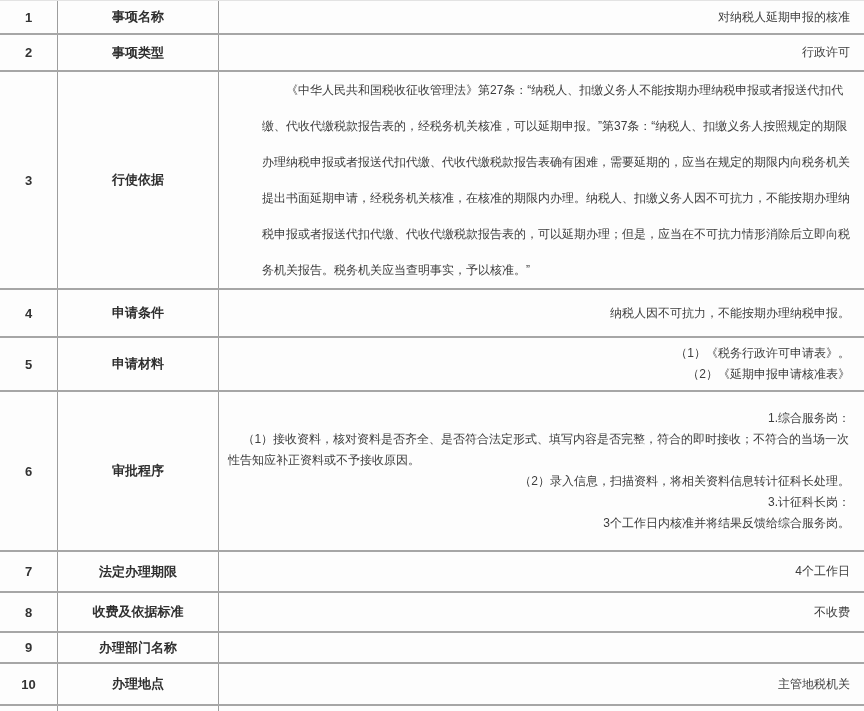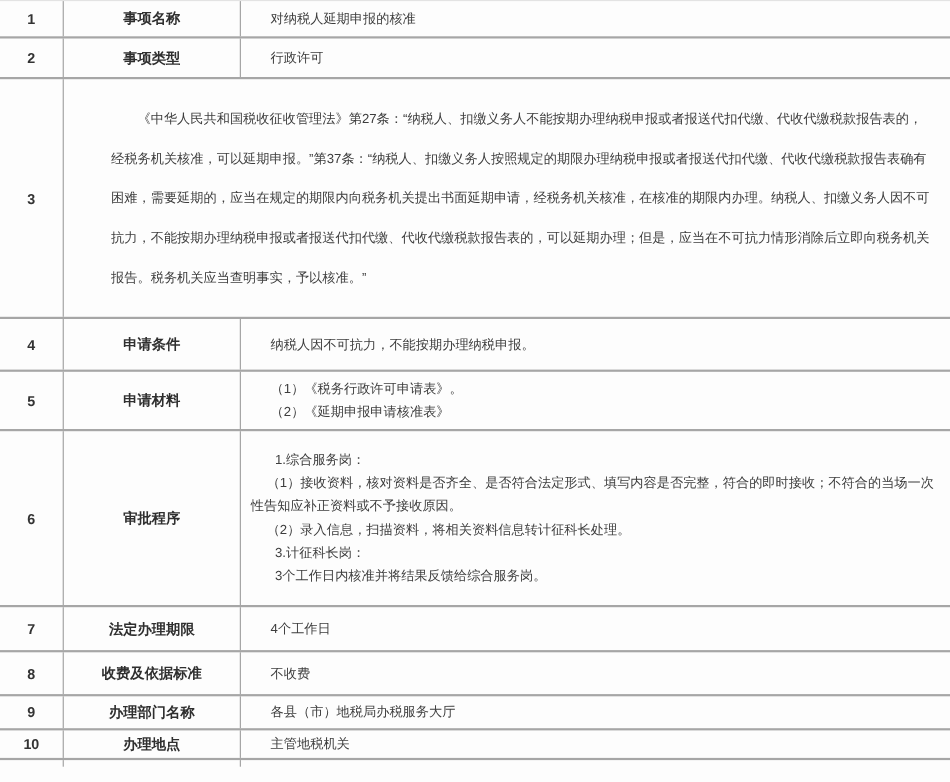--- a/index.html
+++ b/index.html
@@ -11,36 +11,36 @@
   .row{display:flex;align-items:stretch;box-sizing:border-box;border-bottom:2px solid #a6a6a6;}
   .row:nth-child(1){height:34px;}
   .row:nth-child(2){height:37px;}
   .row:nth-child(3){height:218px;}
   .row:nth-child(4){height:48px;}
   .row:nth-child(5){height:54px;}
   .row:nth-child(6){height:160px;}
   .row:nth-child(7){height:41px;}
   .row:nth-child(8){height:40px;}
   .row:nth-child(9){height:31px;}
-  .row:nth-child(10){height:27px;}
+  .row:nth-child(10){height:42px;}
   .row.partial{height:6px;border-bottom:none;}
   .cell-num{
     width:58px;flex:0 0 58px;border-right:1px solid #9d9d9d;
     display:flex;align-items:center;justify-content:center;
     font-weight:bold;font-size:13px;color:#333;box-sizing:border-box;
   }
   .cell-label{
     width:161px;flex:0 0 161px;border-right:1px solid #9d9d9d;
     display:flex;align-items:center;justify-content:center;
     font-weight:bold;font-size:13px;color:#2f2f2f;box-sizing:border-box;
     text-align:center;padding:0 4px;
   }
   .cell-content{
     flex:1;display:flex;flex-direction:column;justify-content:center;
-    padding:3px 14px 3px 9px;font-size:12px;box-sizing:border-box;overflow:hidden;
+    padding:3px 14px 3px 9px;font-size:12px;box-sizing:border-box;overflow:hidden;align-items:flex-end;
   }
   .cell-content p{margin:0;line-height:21px;text-indent:1.5em;color:#3d3d3d;}
   .row.law .cell-content p{line-height:36px;text-indent:2em;margin-left:34px;}
   .cell-content p.ind-a{text-indent:0.5em;margin-left:16px;}
   .cell-content p.ind-b{text-indent:1.2em;}
 </style>
 </head>
 <body>
 
 <div class="doc-table" id="table-root">
@@ -55,20 +55,21 @@
   <div class="row">
     <div class="cell-num">2</div>
     <div class="cell-label">事项类型</div>
     <div class="cell-content">
         <p>行政许可</p>
       </div>
   </div>
 
   <div class="row law">
     <div class="cell-num">3</div>
+    <div class="cell-label">行使依据</div>
     <div class="cell-content">
         <p>《中华人民共和国税收征收管理法》第27条：“纳税人、扣缴义务人不能按期办理纳税申报或者报送代扣代缴、代收代缴税款报告表的，经税务机关核准，可以延期申报。”第37条：“纳税人、扣缴义务人按照规定的期限办理纳税申报或者报送代扣代缴、代收代缴税款报告表确有困难，需要延期的，应当在规定的期限内向税务机关提出书面延期申请，经税务机关核准，在核准的期限内办理。纳税人、扣缴义务人因不可抗力，不能按期办理纳税申报或者报送代扣代缴、代收代缴税款报告表的，可以延期办理；但是，应当在不可抗力情形消除后立即向税务机关报告。税务机关应当查明事实，予以核准。”</p>
       </div>
   </div>
 
   <div class="row">
     <div class="cell-num">4</div>
     <div class="cell-label">申请条件</div>
     <div class="cell-content">
         <p>纳税人因不可抗力，不能按期办理纳税申报。</p>
@@ -108,23 +109,20 @@
     <div class="cell-num">8</div>
     <div class="cell-label">收费及依据标准</div>
     <div class="cell-content">
         <p>不收费</p>
       </div>
   </div>
 
   <div class="row">
     <div class="cell-num">9</div>
     <div class="cell-label">办理部门名称</div>
-    <div class="cell-content">
-        <p>各县（市）地税局办税服务大厅</p>
-      </div>
   </div>
 
   <div class="row">
     <div class="cell-num">10</div>
     <div class="cell-label">办理地点</div>
     <div class="cell-content">
         <p>主管地税机关</p>
       </div>
   </div>
 

